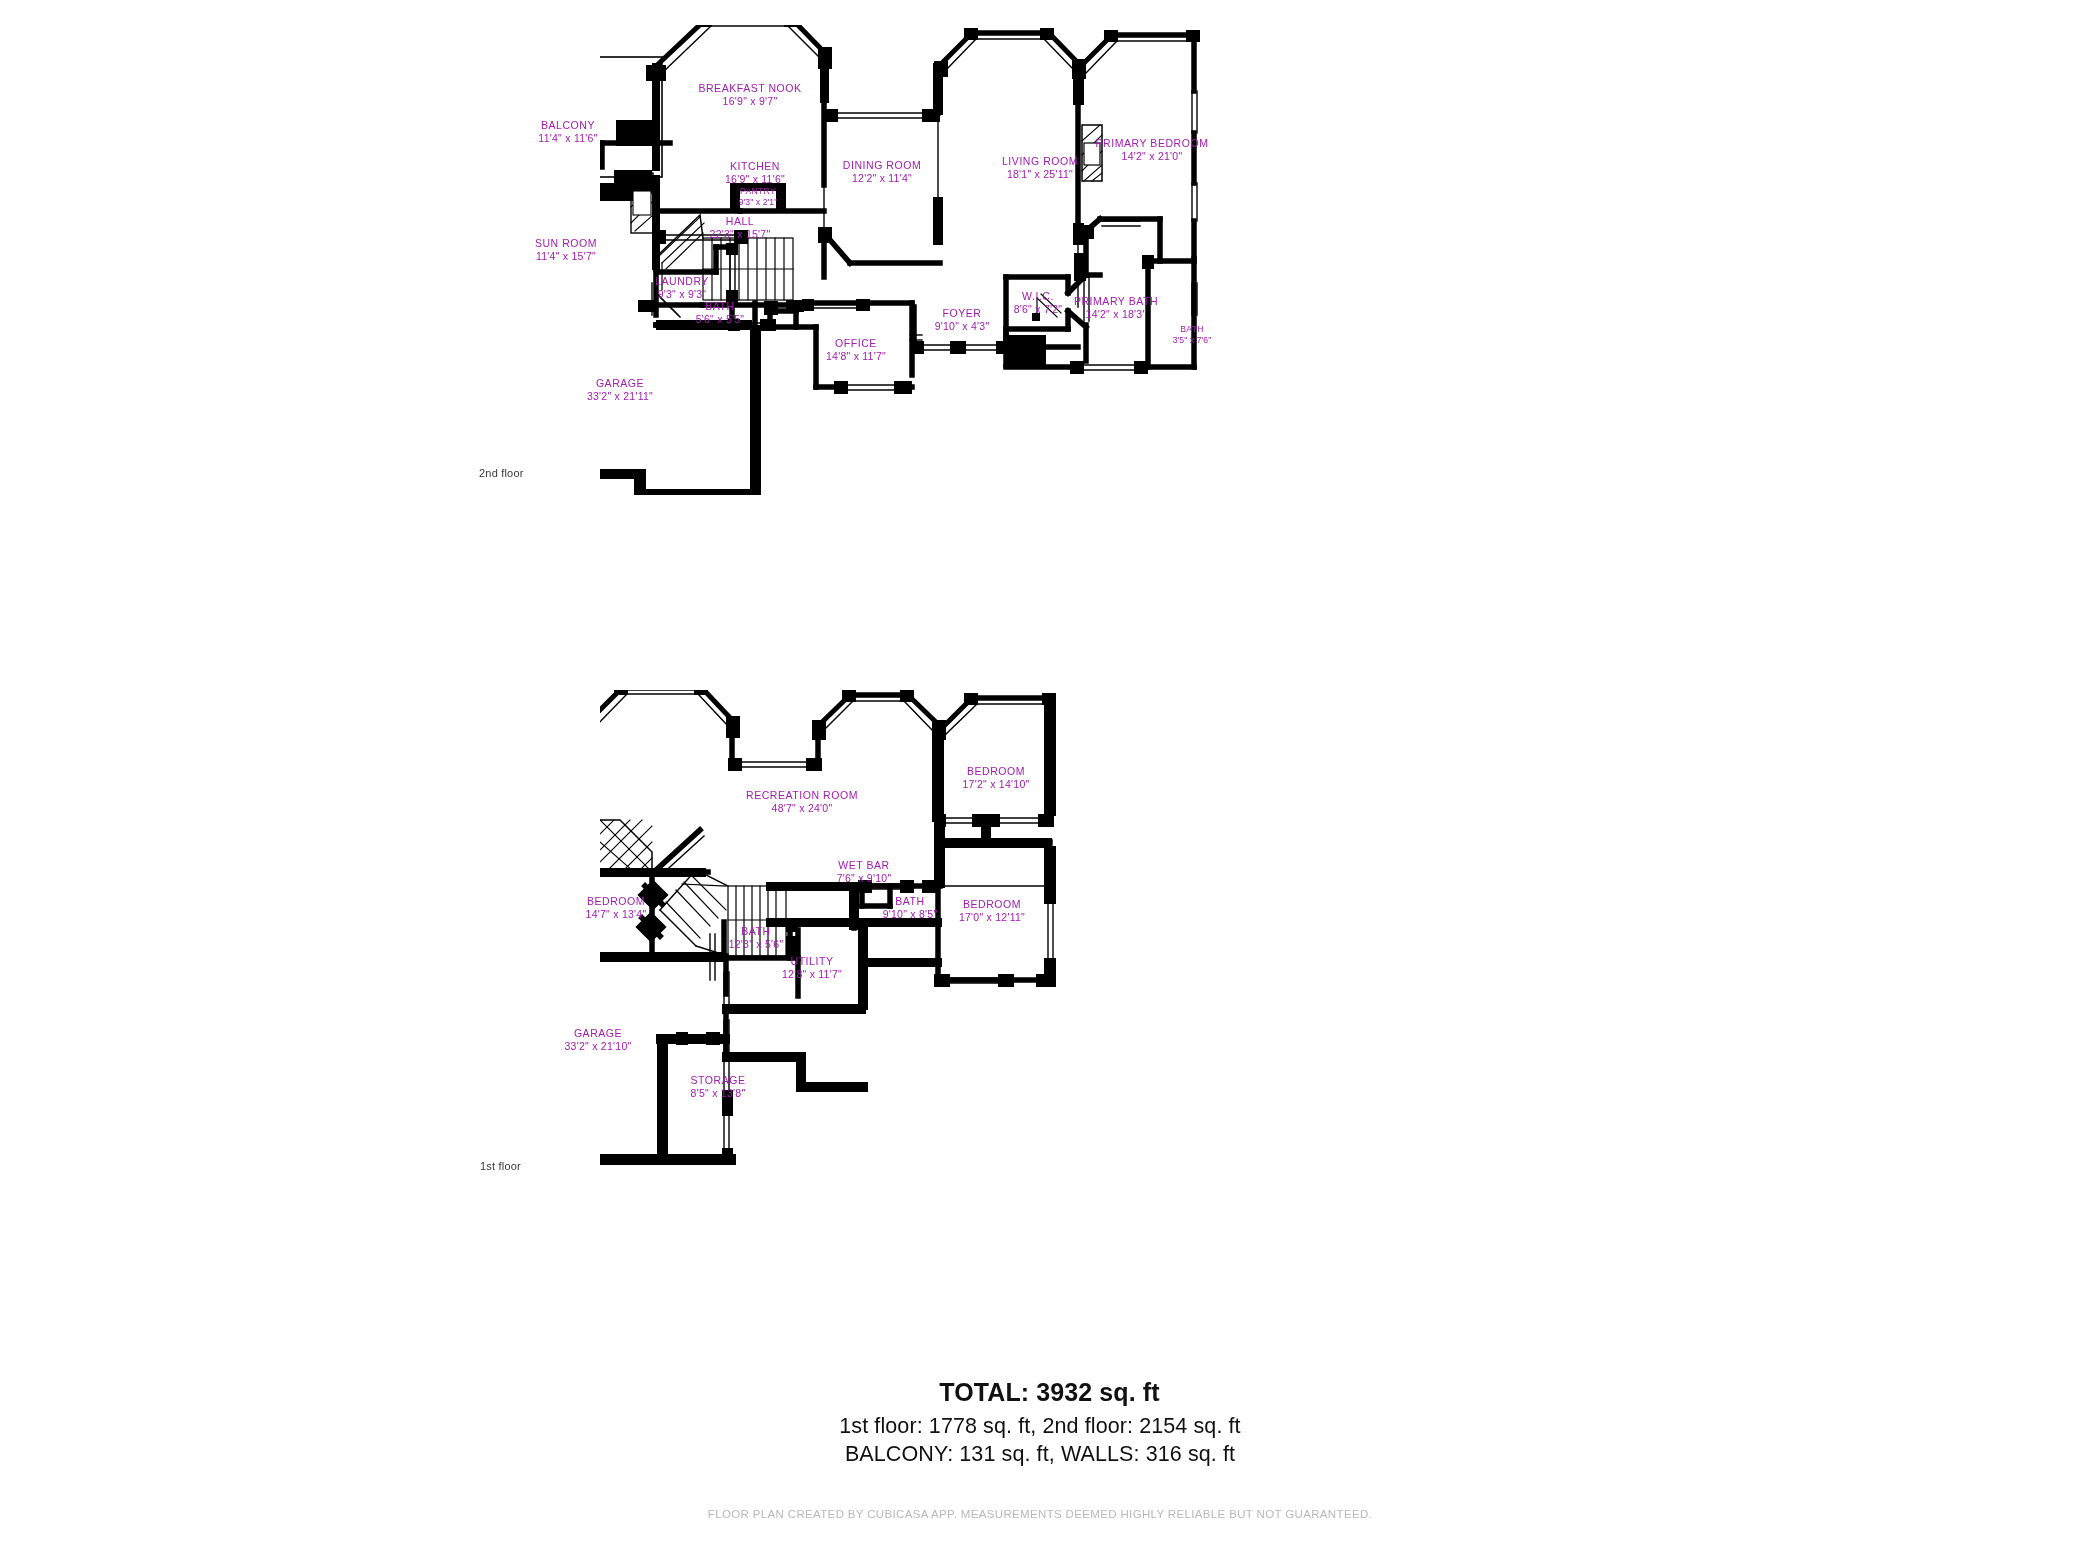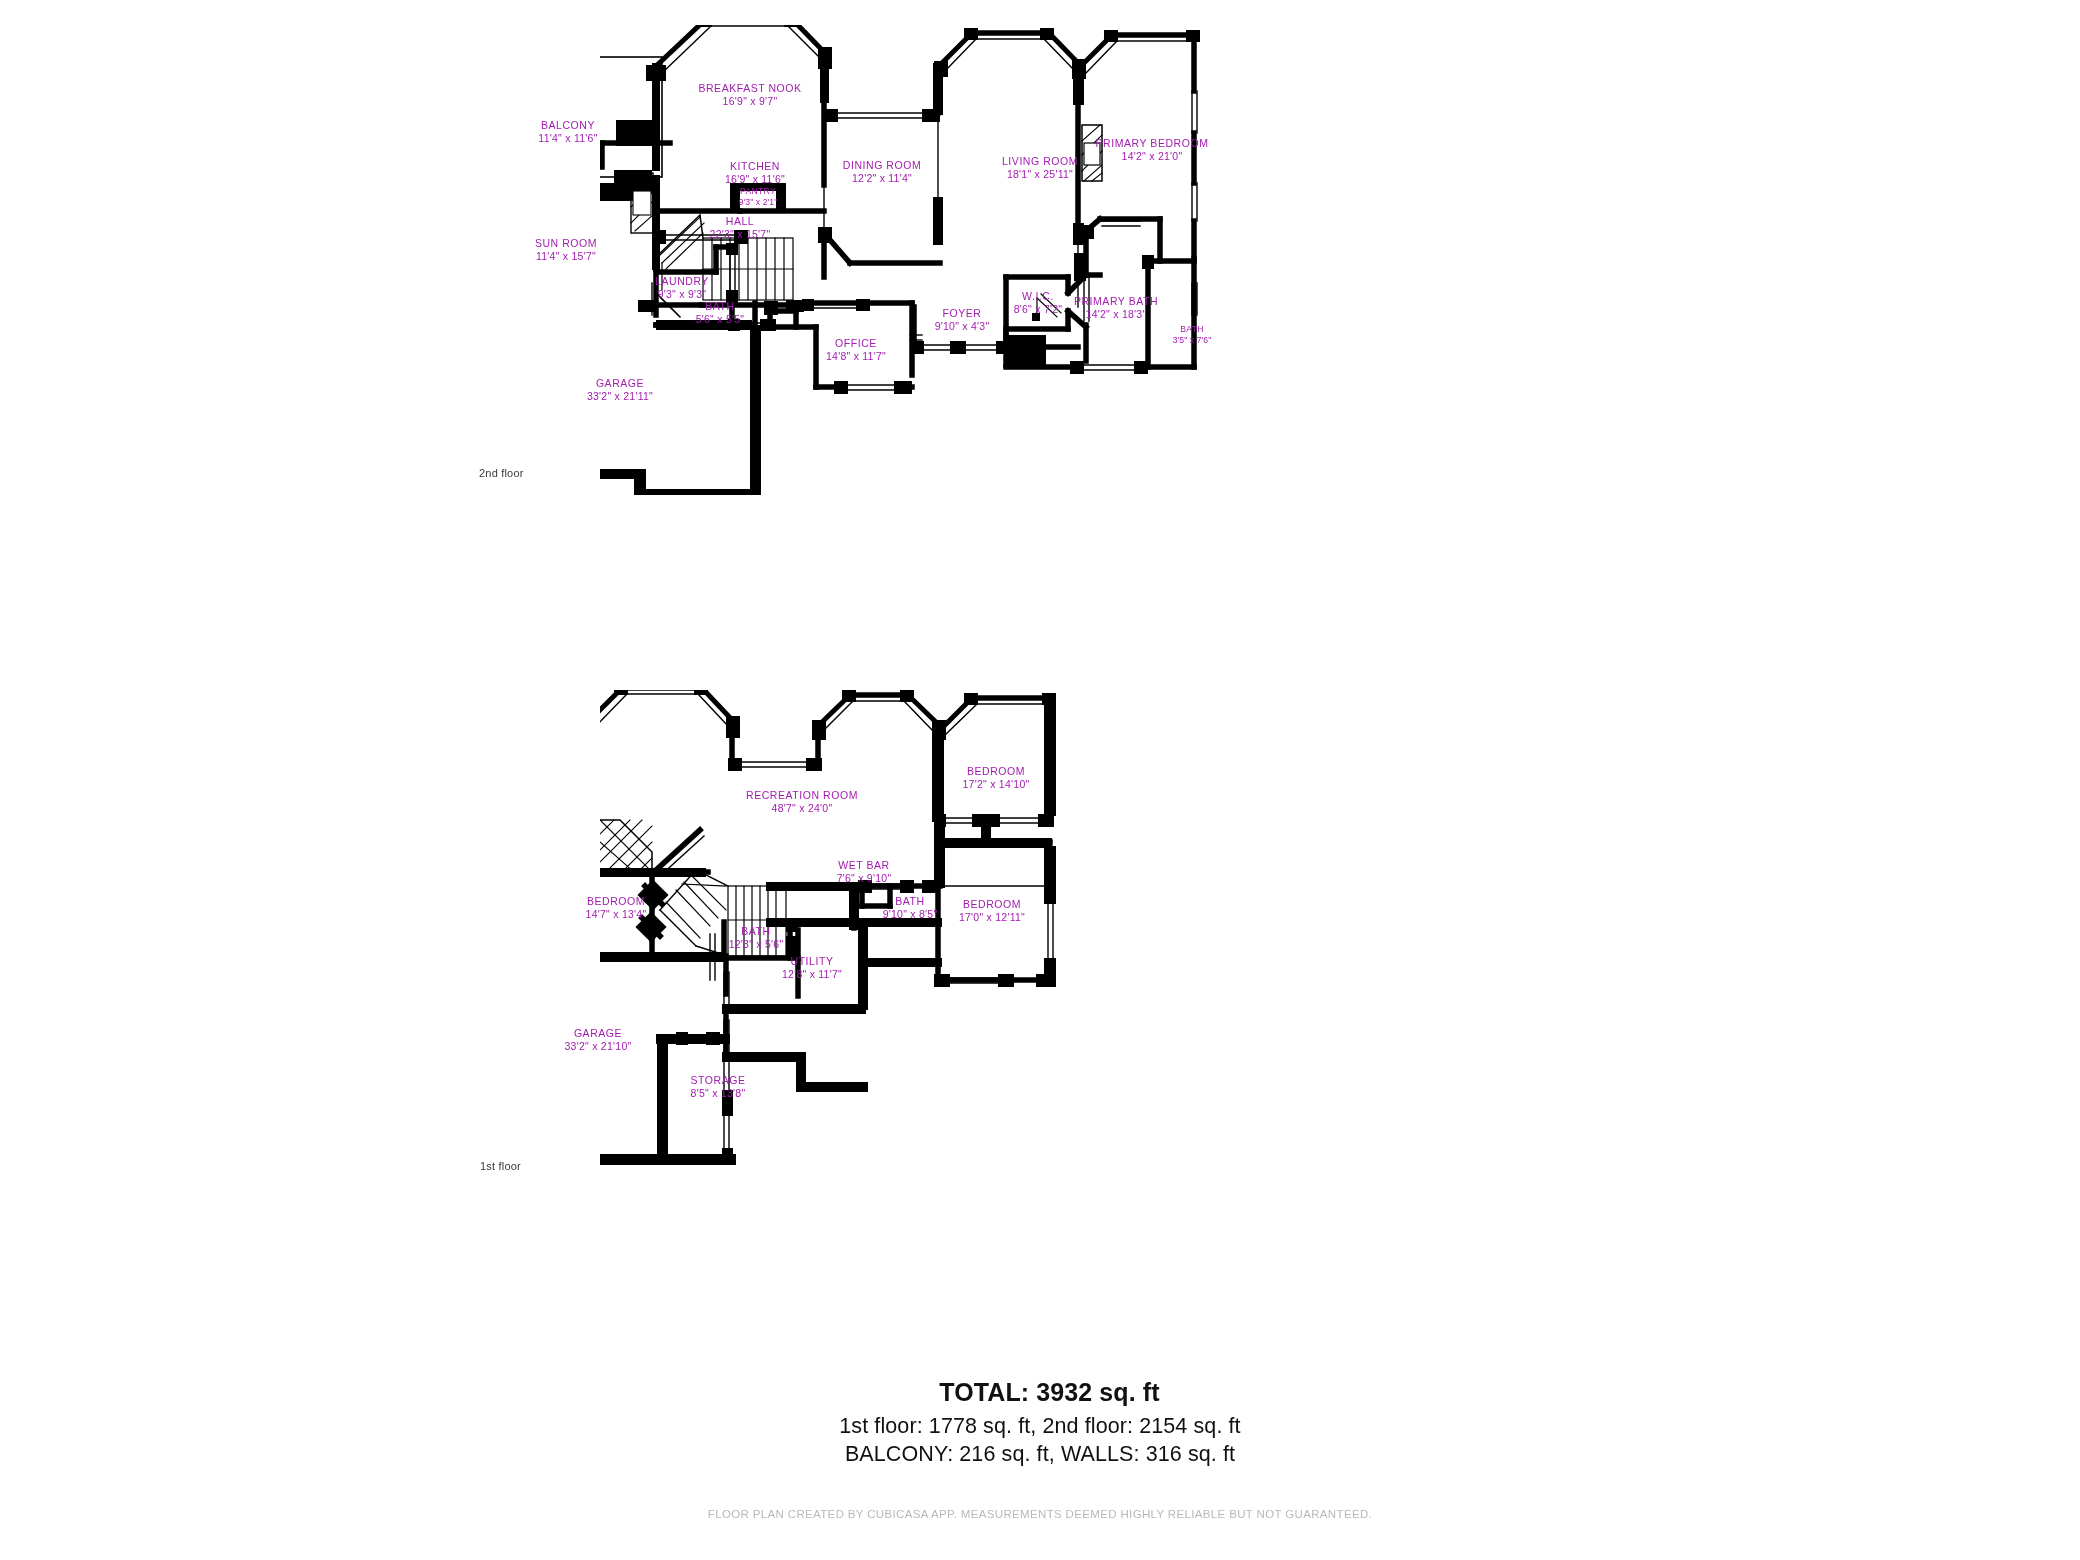--- a/index.html
+++ b/index.html
@@ -701,18 +701,18 @@
       <span class="rname">STORAGE</span>
       <span class="rdim">8'5" x 13'8"</span>
     </div>
 
     <div class="floor-tag" style="left:-120px;top:470px;">1st floor</div>
   </div>
 
   <div id="summary" style="top:1378px;">
     <div class="total">TOTAL: 3932 sq. ft</div>
     <div class="line">1st floor: 1778 sq. ft, 2nd floor: 2154 sq. ft</div>
-    <div class="line">BALCONY: 216 sq. ft, WALLS: 316 sq. ft</div>
+    <div class="line">BALCONY: 131 sq. ft, WALLS: 316 sq. ft</div>
   </div>
 
   <div id="disclaimer" style="top:1508px;">FLOOR PLAN CREATED BY CUBICASA APP. MEASUREMENTS DEEMED HIGHLY RELIABLE BUT NOT GUARANTEED.</div>
 
 </div>
 
 </body></html>

